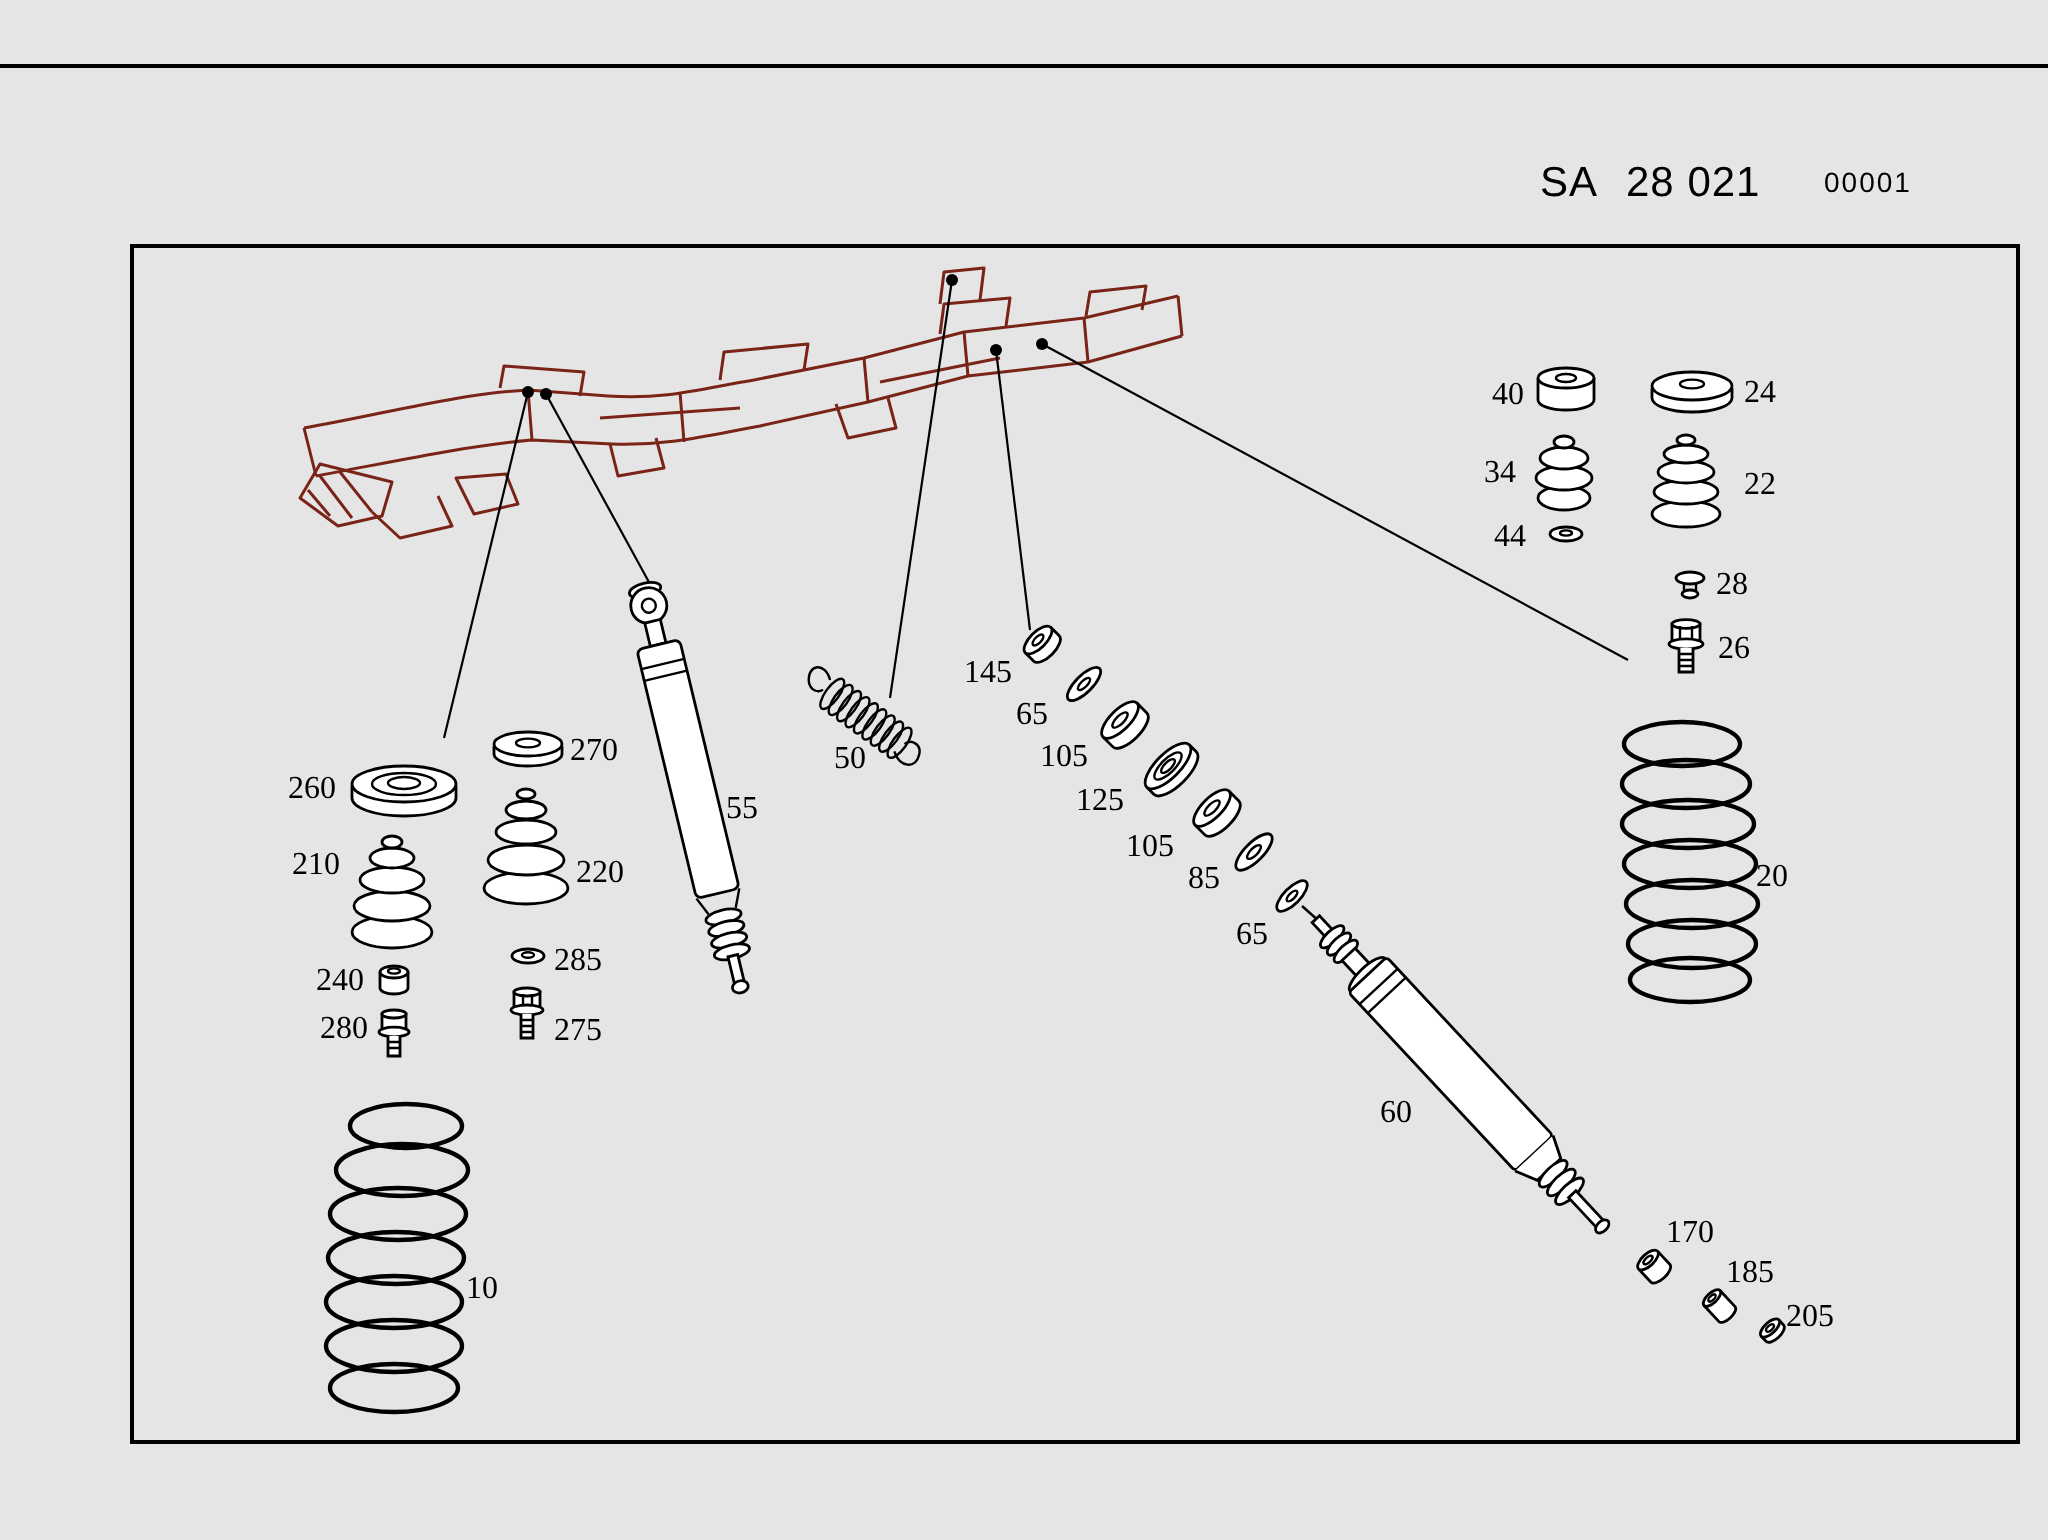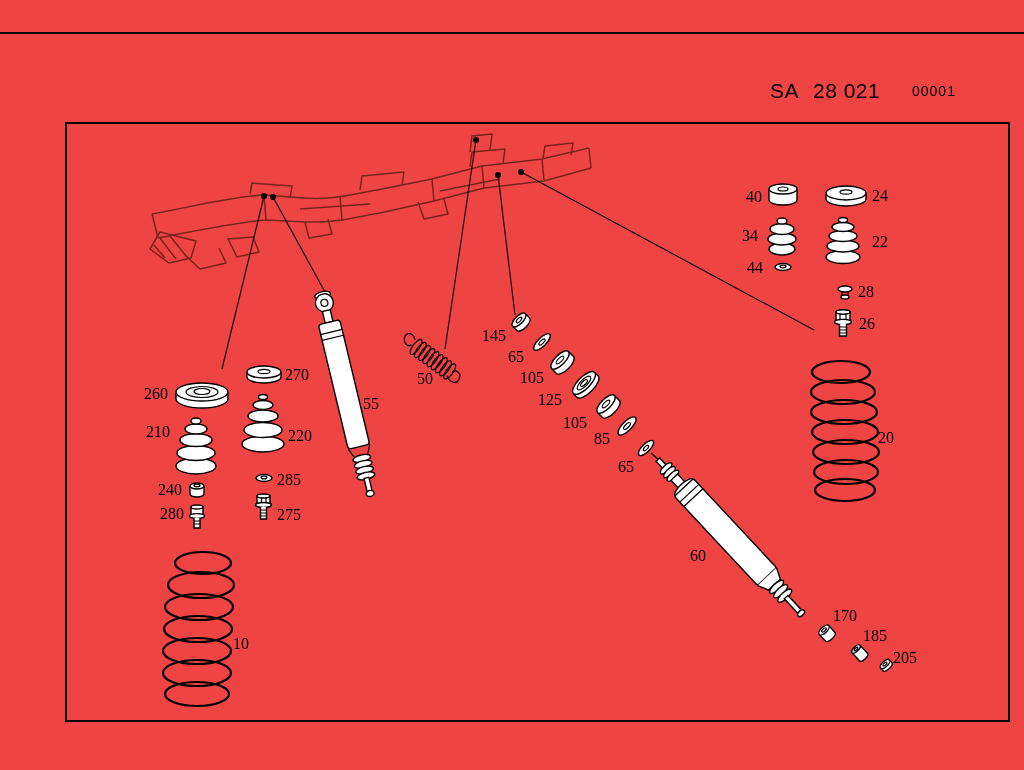--- a/index.html
+++ b/index.html
@@ -1,16 +1,16 @@
 <!DOCTYPE html>
 <html><head>
 <meta charset="utf-8">
 <style>
   html,body{margin:0;padding:0;background:#fff;}
-  .page{position:relative;width:1024px;height:770px;background:#ef4444;overflow:hidden;}
+  .page{position:relative;width:1024px;height:770px;background:#e5e5e5;overflow:hidden;}
   .page svg{position:absolute;left:0;top:0;}
   .part{fill:#fff;stroke:#000;stroke-width:1.4;}
   .partn{fill:none;stroke:#000;stroke-width:1.2;}
   .ln{fill:none;stroke:#000;stroke-width:1.2;}
   .coil{fill:none;stroke:#000;stroke-width:2.2;}
   .frame{fill:none;stroke:#7a2418;stroke-width:1.5;stroke-linejoin:round;}
   .leader{fill:none;stroke:#000;stroke-width:1.1;}
   .dot{fill:#000;stroke:none;}
   text{font-family:"Liberation Serif",serif;font-size:16px;fill:#000;}
   .hdr{font-family:"Liberation Sans",sans-serif;font-size:21px;letter-spacing:0.5px;}

